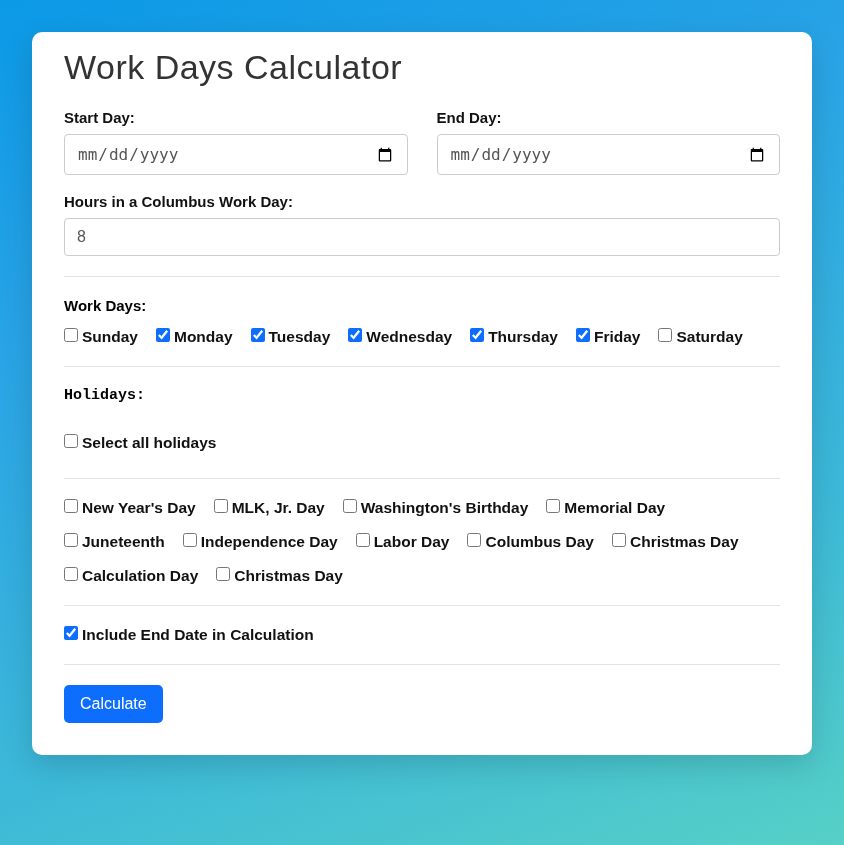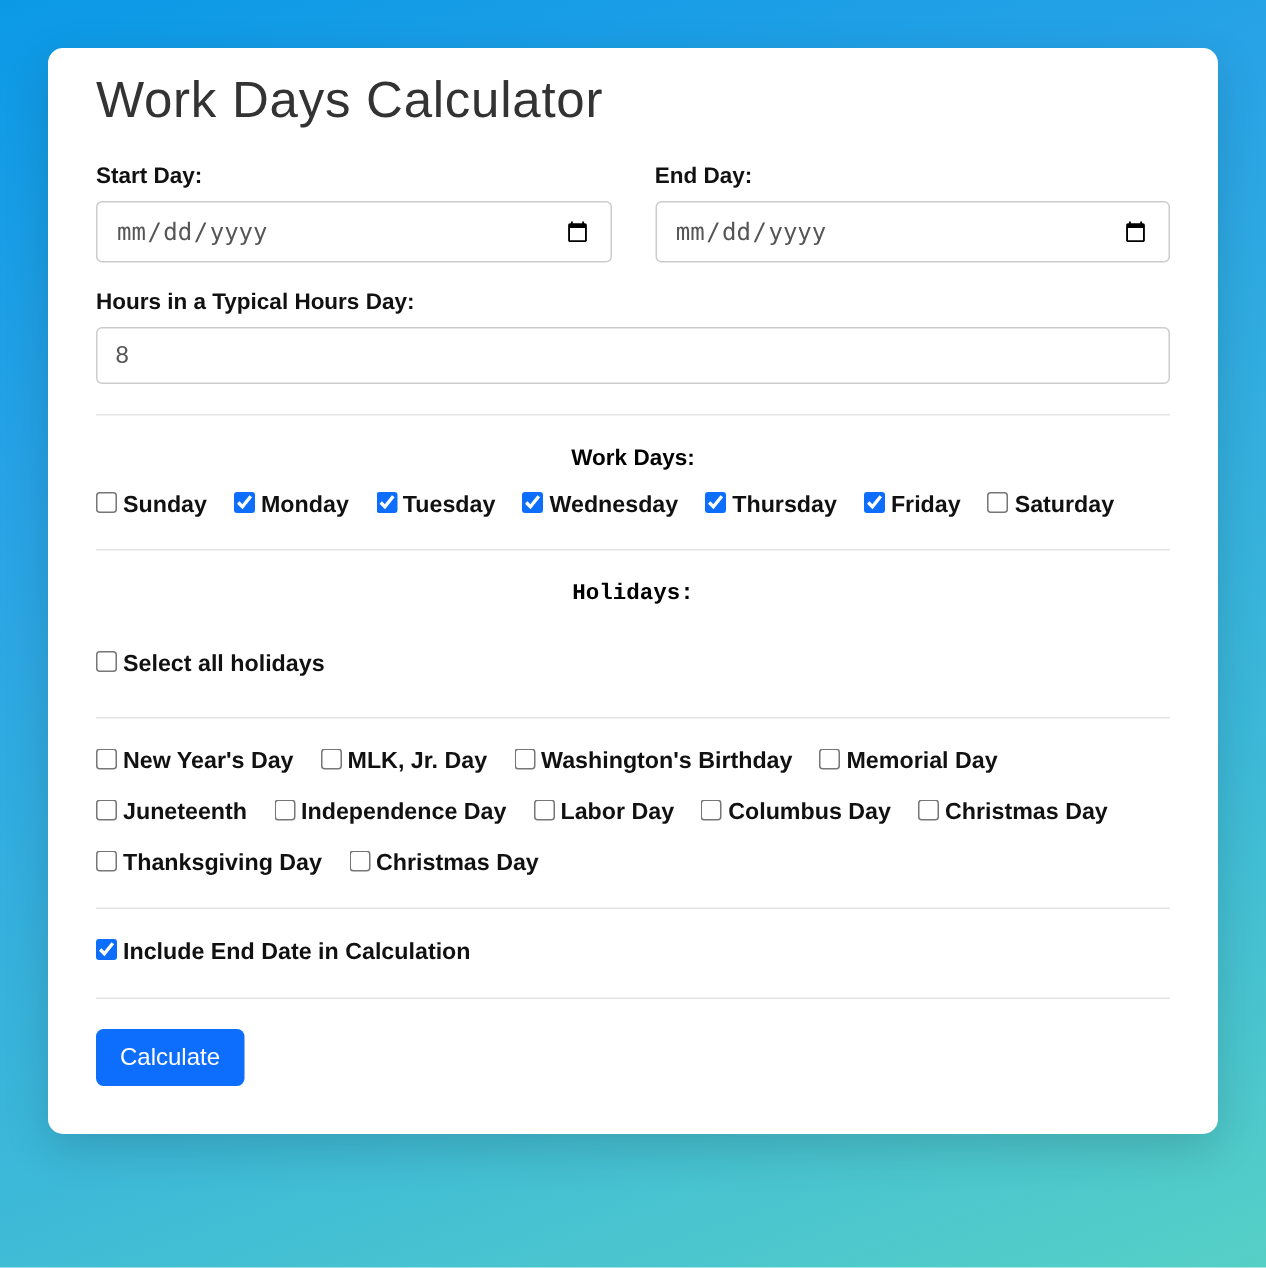--- a/index.html
+++ b/index.html
@@ -47,21 +47,20 @@
   hr.sep {
     border:none;
     border-top:1px solid #e3e3e3;
     margin: 20px 0;
   }
   .section-label {
     font-weight:700;
     font-size:15px;
     margin-bottom:14px;
     display:block;
-    text-align:center;
   }
   .check-row { display:flex; flex-wrap:wrap; gap:16px 18px; }
   .chk {
     display:inline-flex;
     gap:4px;
     font-weight:700;
     font-size:15.5px;
     color:#111;
   }
   .chk input[type="checkbox"] {
@@ -94,21 +93,21 @@
       <label class="field-label">Start Day:</label>
       <input type="date" placeholder="mm/dd/yyyy" style="">
     </div>
     <div class="col">
       <label class="field-label">End Day:</label>
       <input type="date" placeholder="mm/dd/yyyy" style="">
     </div>
   </div>
 
   <div class="mt">
-    <label class="field-label">Hours in a Typical Hours Day:</label>
+    <label class="field-label">Hours in a Columbus Work Day:</label>
     <input type="number" value="8" style="">
   </div>
 
   <hr class="sep">
 
   <span class="section-label">Work Days:</span>
   <div class="check-row" id="workdays-row">
       <label class="chk">
         <input type="checkbox" style="">
         <span>Sunday</span>
@@ -182,21 +181,21 @@
       <label class="chk">
         <input type="checkbox" style="">
         <span>Columbus Day</span>
       </label>
       <label class="chk">
         <input type="checkbox" style="">
         <span>Christmas Day</span>
       </label>
       <label class="chk">
         <input type="checkbox" style="">
-        <span>Thanksgiving Day</span>
+        <span>Calculation Day</span>
       </label>
       <label class="chk">
         <input type="checkbox" style="">
         <span>Christmas Day</span>
       </label>
     </div>
 
   <hr class="sep">
 
   <label class="chk">

